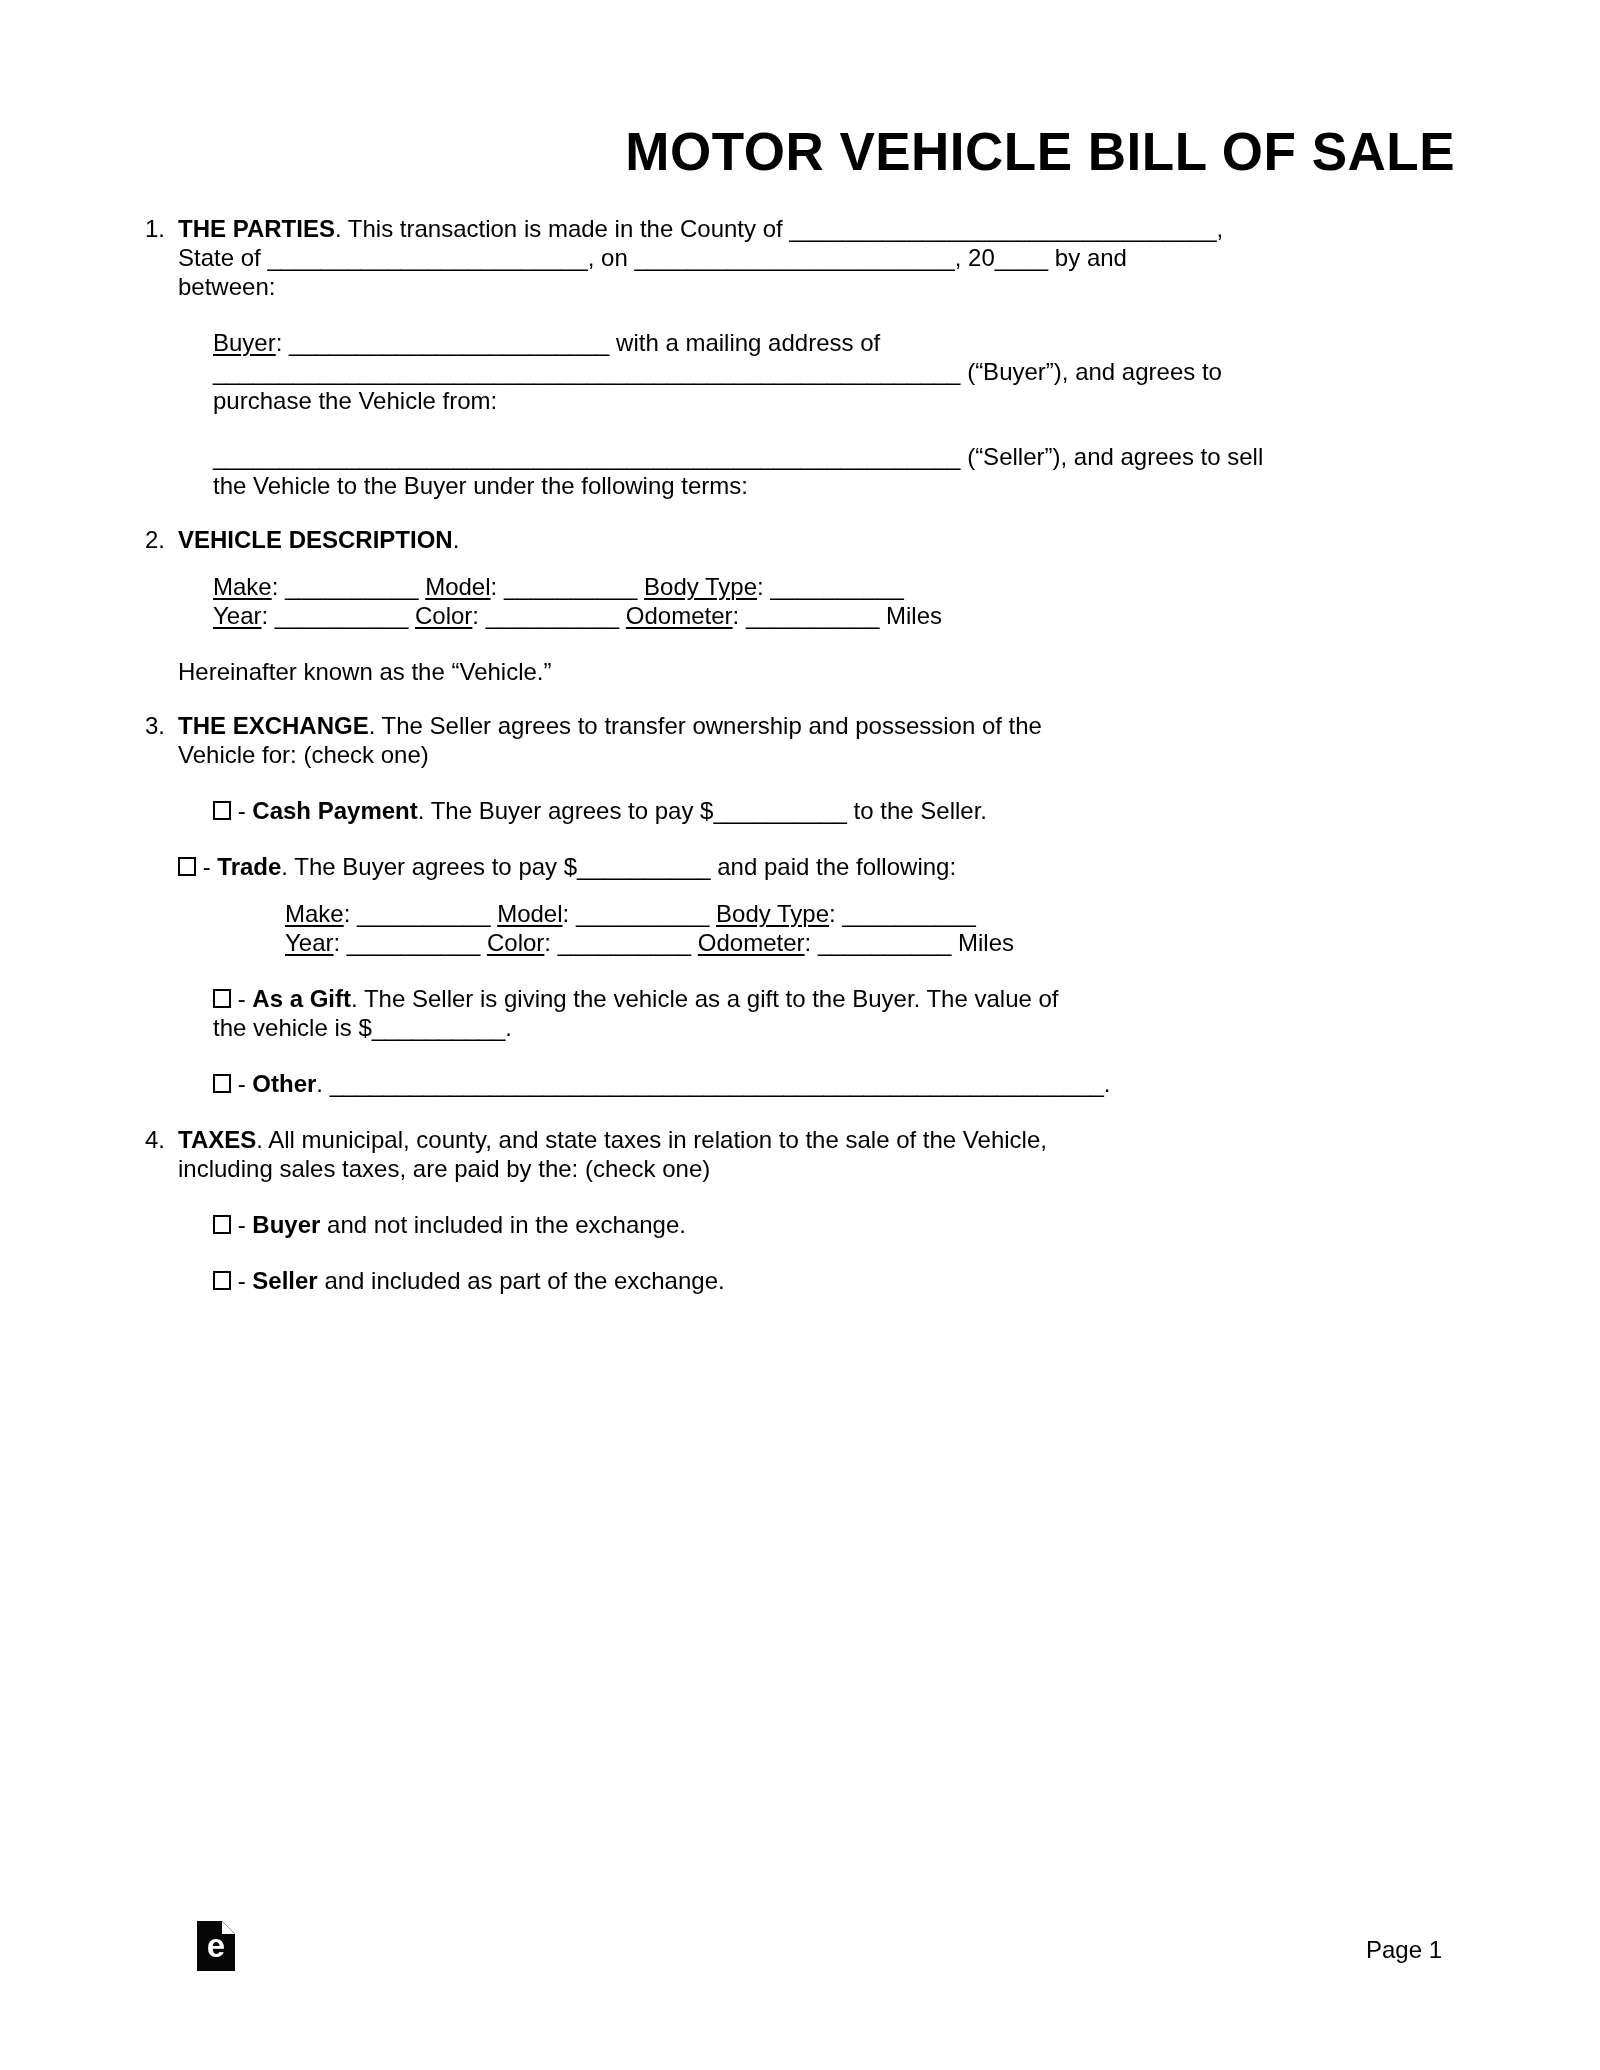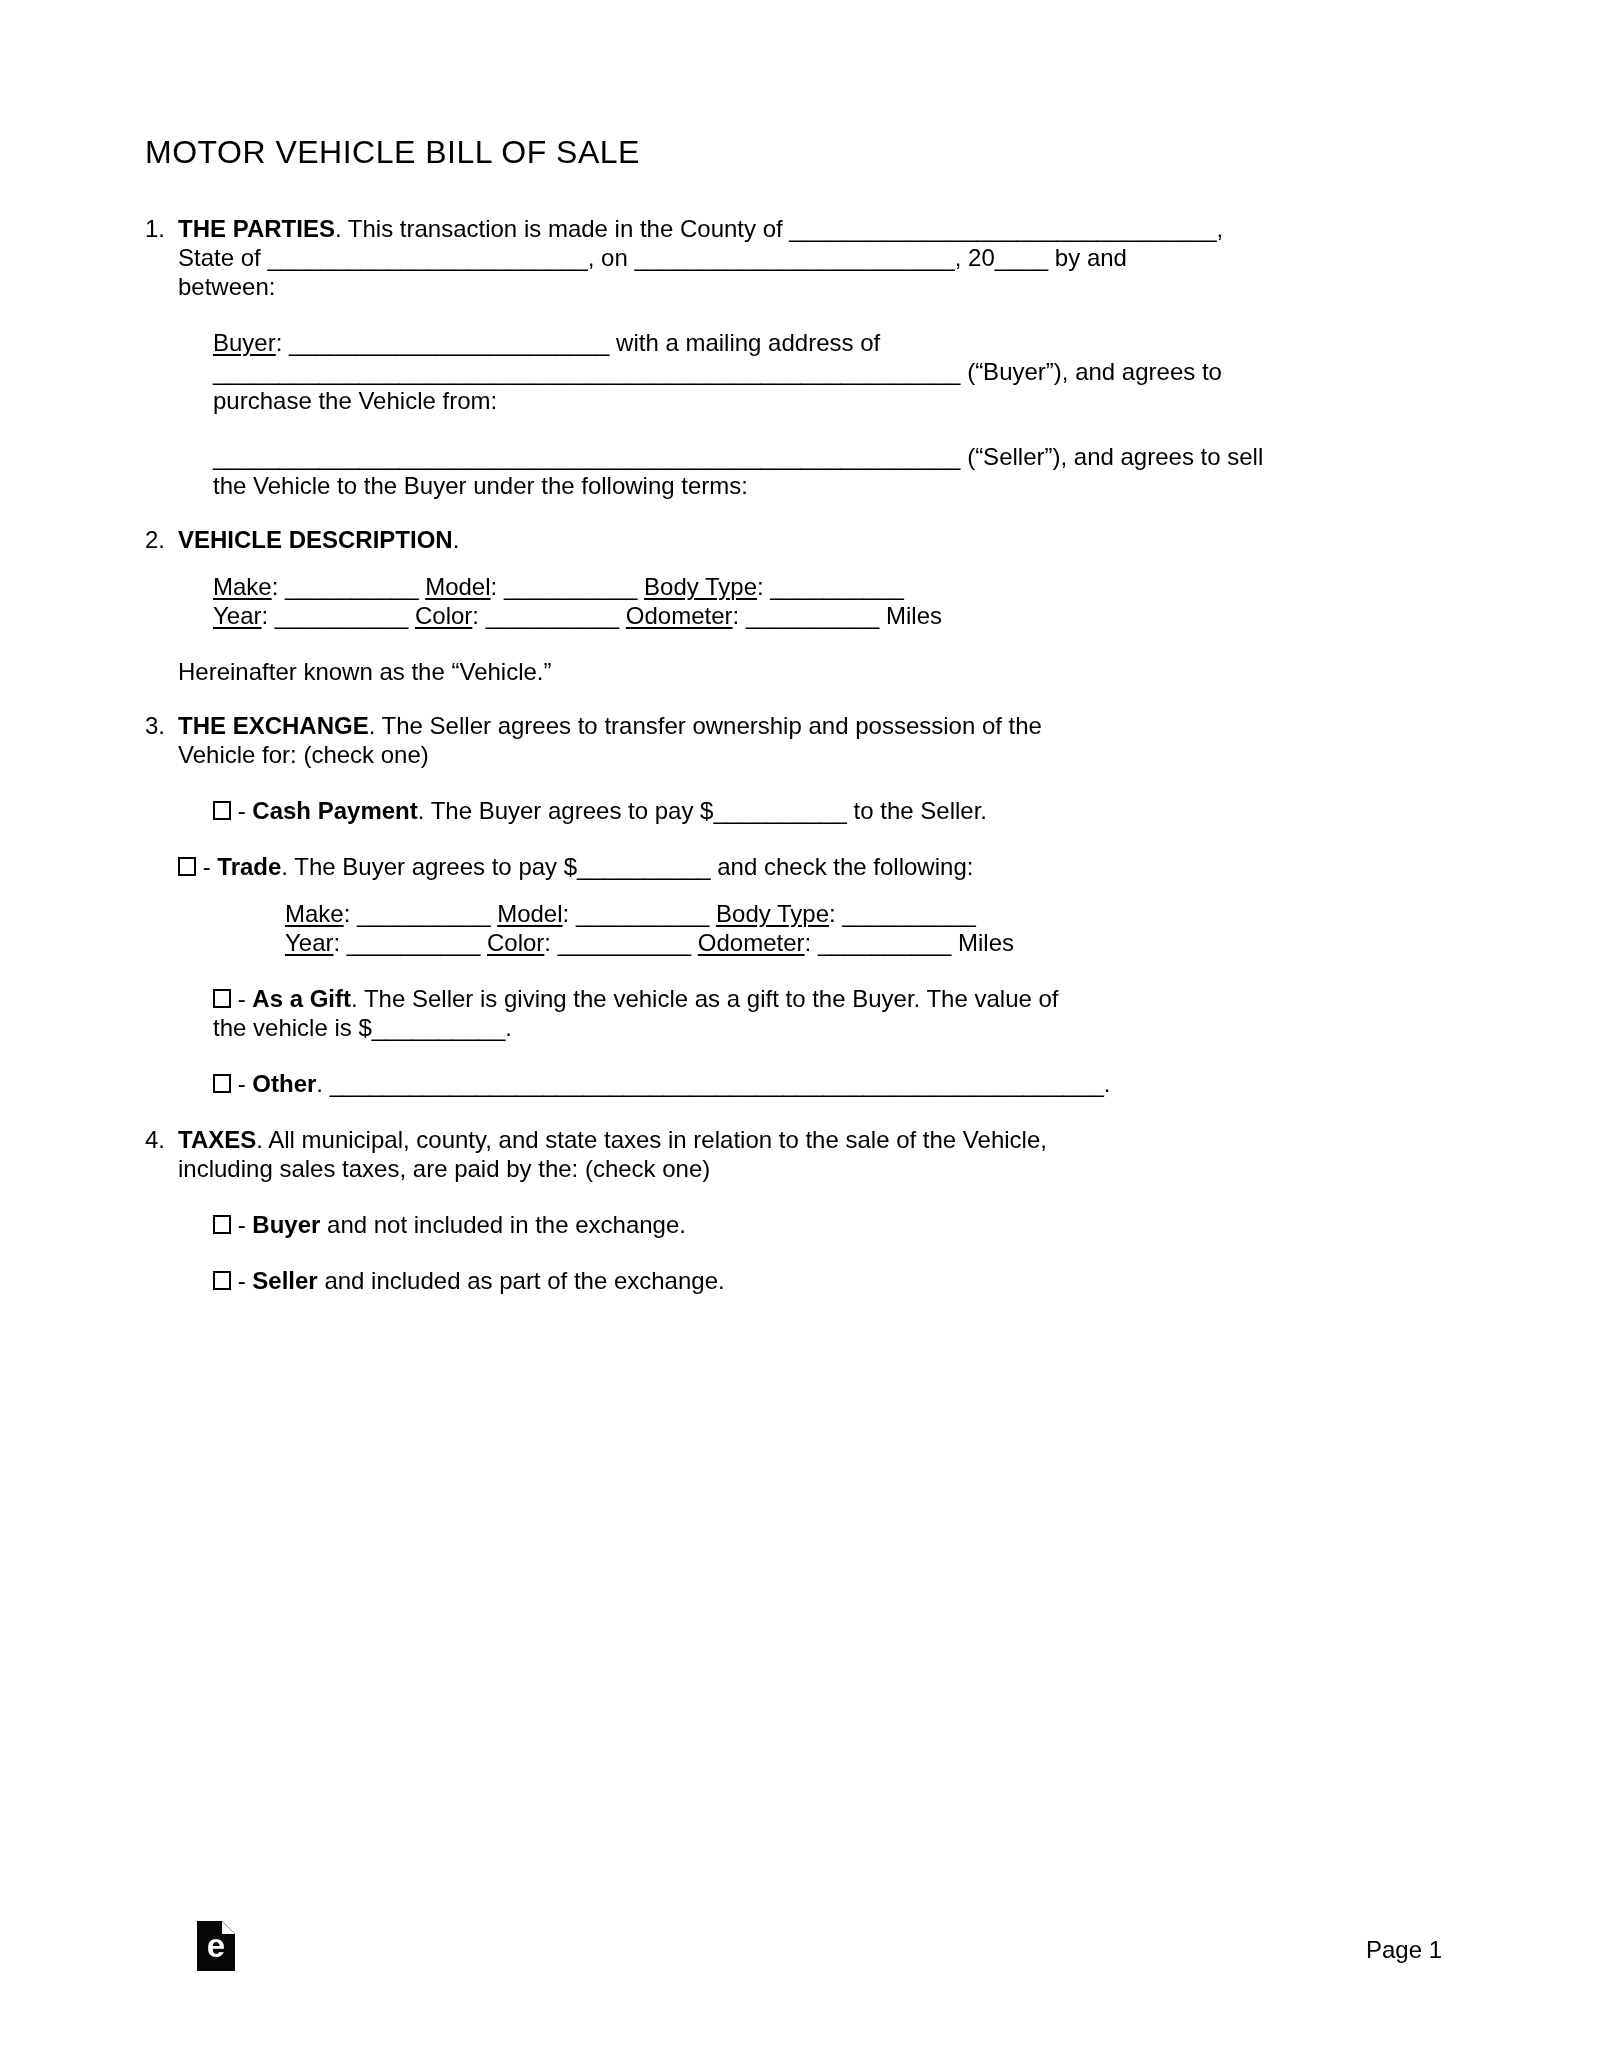--- a/index.html
+++ b/index.html
@@ -2,22 +2,22 @@
 <html><head>
 <meta charset="utf-8">
 <style>
   html,body { margin:0; padding:0; background:#ffffff; }
   .page {
     position:relative; width:1600px; height:2070px; background:#ffffff;
     font-family:"Liberation Sans", sans-serif; color:#000; overflow:hidden;
   }
   .content { padding:130px 145px 0 145px; font-size:24px; line-height:29px; }
   .title {
-    margin:0 0 40px 0; text-align:left; font-size:32px; line-height:44px;
-    font-weight:normal; letter-spacing:0.5px;
+    margin:0 0 40px 0; text-align:right; font-size:53px; line-height:44px;
+    font-weight:bold; letter-spacing:0.5px;
   }
   .sec { display:flex; }
   .sec .num { width:33px; flex:none; }
   .sec .secbody { flex:1; min-width:0; }
   .para { margin:0 0 27px 0; }
   .para.tight { margin-bottom:18px; }
   .indent1 { margin-left:35px; }
   .indent2 { margin-left:107px; }
   .ln { white-space:pre-wrap; }
   .b { font-weight:bold; }
@@ -91,21 +91,21 @@
       <div class="num">3.</div>
       <div class="secbody">
         <div class="para">
           <div class="ln"><span class="b">THE EXCHANGE</span><span>. The Seller agrees to transfer ownership and possession of the</span></div>
           <div class="ln"><span>Vehicle for: (check one)</span></div>
         </div>
         <div class="para indent1">
           <div class="ln"><span class="cb"></span><span> - </span><span class="b">Cash Payment</span><span>. The Buyer agrees to pay $__________ to the Seller.</span></div>
         </div>
         <div class="para tight">
-          <div class="ln"><span class="cb"></span><span> - </span><span class="b">Trade</span><span>. The Buyer agrees to pay $__________ and check the following:</span></div>
+          <div class="ln"><span class="cb"></span><span> - </span><span class="b">Trade</span><span>. The Buyer agrees to pay $__________ and paid the following:</span></div>
         </div>
         <div class="para indent2">
           <div class="ln"><span class="u">Make</span><span>: __________ </span><span class="u">Model</span><span>: __________ </span><span class="u">Body Type</span><span>: __________</span></div>
           <div class="ln"><span class="u">Year</span><span>: __________ </span><span class="u">Color</span><span>: __________ </span><span class="u">Odometer</span><span>: __________</span><span> Miles</span></div>
         </div>
         <div class="para indent1">
           <div class="ln"><span class="cb"></span><span> - </span><span class="b">As a Gift</span><span>. The Seller is giving the vehicle as a gift to the Buyer. The value of</span></div>
           <div class="ln"><span>the vehicle is $__________.</span></div>
         </div>
         <div class="para indent1">

